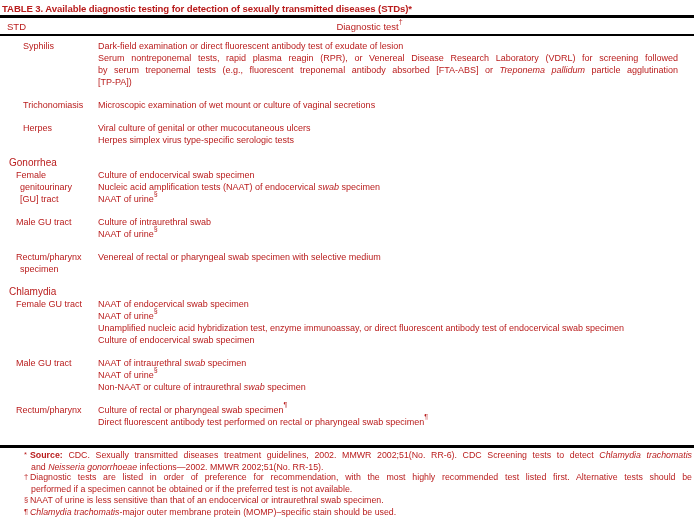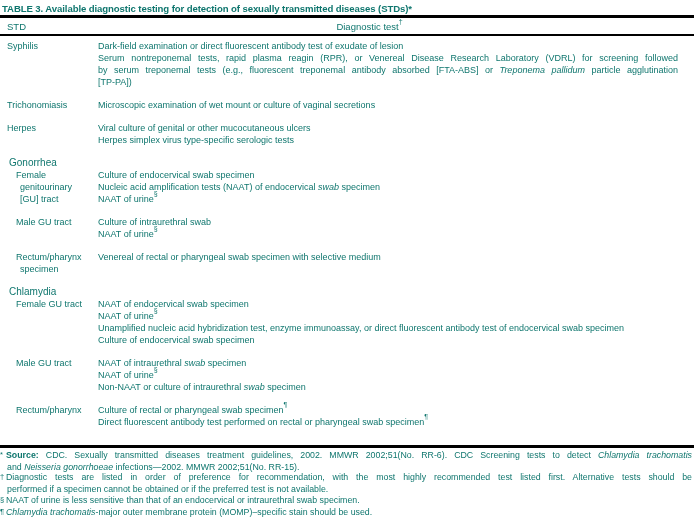--- a/index.html
+++ b/index.html
@@ -1,43 +1,43 @@
 <!DOCTYPE html>
 <html><head>
 <meta charset="utf-8">
 <style>
   html,body { margin:0; padding:0; background:#fff; }
   .page {
     width:694px; height:523px; background:#ffffff; position:relative;
-    font-family:"Liberation Sans", sans-serif; color:#0f766e; overflow:hidden;
+    font-family:"Liberation Sans", sans-serif; color:#b91c1c; overflow:hidden;
   }
   .title {
     font-weight:bold; font-size:9.6px; line-height:11px;
     padding:3px 2px 1px 2px; letter-spacing:-0.1px;
   }
   .rule-thick { height:3px; background:#000; }
   .header-row { display:flex; font-size:9.5px; line-height:11px; padding:3px 0 2px 0; }
   .h-std { width:96px; padding-left:7px; flex-shrink:0; }
   .h-test { flex:1; text-align:center; padding-right:58px; }
   .rule-thin { height:2px; background:#000; }
   .tbody { padding-top:4px; font-size:9px; line-height:12px; height:407px; overflow:hidden; }
   .row { display:flex; margin-bottom:11px; }
   .category { padding-left:9px; margin-bottom:0; font-size:10px; line-height:12px; }
   .std-cell { width:98px; flex-shrink:0; }
-  .std-line.ind0 { padding-left:7px; }
+  .std-line.ind0 { padding-left:23px; }
   .std-line.ind1 { padding-left:16px; }
   .std-line.ind2 { padding-left:20px; }
   .test-cell { flex:1; padding-right:16px; min-width:0; }
   .test-line { white-space:nowrap; }
   .test-line.j { white-space:normal; text-align:justify; text-align-last:justify; }
   sup.sp { font-size:7px; line-height:0; position:relative; top:-2px; }
   .footer { position:absolute; left:0; right:0; top:445px; }
   .footer .rule-thick { margin-bottom:2px; }
   .footnotes { font-size:8.8px; line-height:10.7px; padding-right:2px; }
-  .footnote { padding-left:7px; }
+  .footnote { padding-left:7px;margin-left:24px; }
   .fn-line.j { text-align:justify; text-align-last:justify; }
   .fn-marker {
     display:inline-block; width:6px; margin-left:-7px;
     font-size:7.5px; position:relative; top:-1px;
   }
   i { font-style:italic;text-align:right; }
   b { font-weight:bold; }
 </style>
 </head>
 <body>

